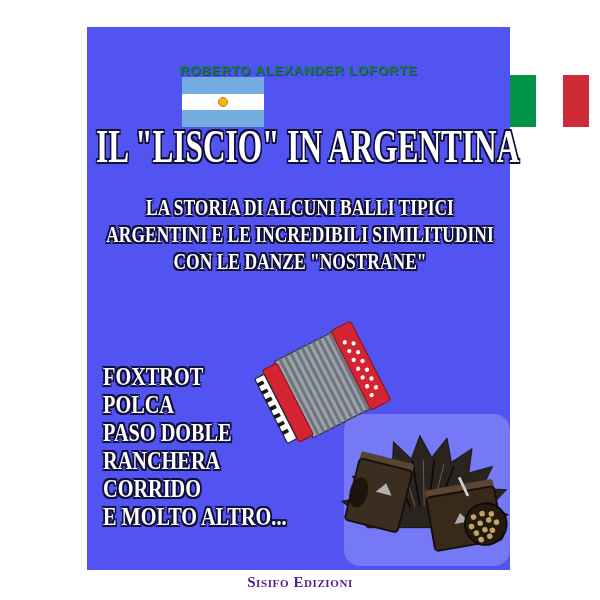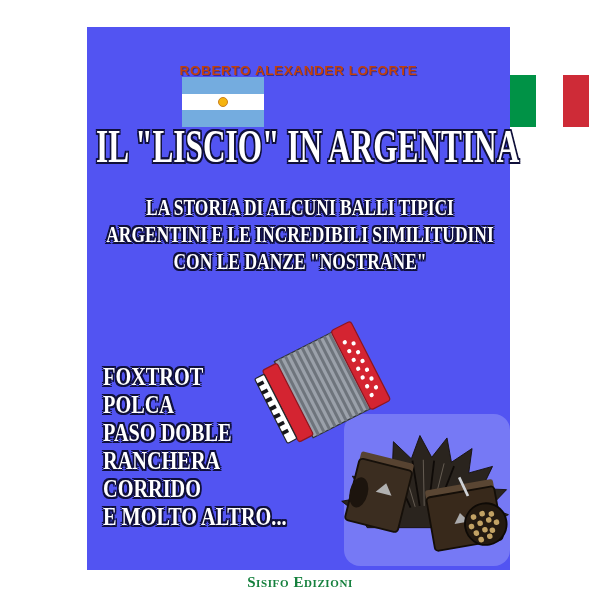--- a/index.html
+++ b/index.html
@@ -13,21 +13,21 @@
   .flag-ar .s1,.flag-ar .s3{flex:1;background:#74acdf;}
   .flag-ar .s2{flex:1;background:#ffffff;position:relative;}
   .flag-ar .sun{position:absolute;left:50%;top:50%;width:10px;height:10px;margin:-5px 0 0 -5px;
         border-radius:50%;background:#f6b40e;border:1.5px solid #c97f1e;box-sizing:border-box;}
   .flag-it{left:423px;top:48px;width:79px;height:52px;flex-direction:row;}
   .flag-it .g{flex:1;background:#009246;}
   .flag-it .w{flex:1;background:#ffffff;}
   .flag-it .r{flex:1;background:#ce2b37;}
 
   .author{position:absolute;left:87px;top:63px;width:423px;text-align:center;
-        font-size:13.5px;font-weight:bold;letter-spacing:.6px;color:#c2410c;
+        font-size:13.5px;font-weight:bold;letter-spacing:.6px;color:#15803d;
         text-shadow:1px 1px 0 #2f2f9e;}
 
   .outlined{color:#ffffff;font-family:"Liberation Serif",serif;font-weight:bold;
         text-shadow:-2px -2px 0 #10103a,2px -2px 0 #10103a,-2px 2px 0 #10103a,2px 2px 0 #10103a,
         -2px 0 0 #10103a,2px 0 0 #10103a,0 -2px 0 #10103a,0 2px 0 #10103a;}
 
   .title{position:absolute;left:0;top:120px;width:600px;text-align:center;font-size:46px;
         white-space:nowrap;transform:scaleX(.68);transform-origin:50% 50%;}
   .subtitle{position:absolute;left:0;top:194px;width:600px;text-align:center;font-size:23px;
         line-height:27px;transform:scaleX(.76);transform-origin:50% 50%;}
@@ -41,21 +41,21 @@
   .band-bg{position:absolute;left:344px;top:414px;width:166px;height:152px;
         border-radius:16px;background:rgba(226,231,255,.25);}
   .bandoneon{position:absolute;left:340px;top:420px;width:172px;height:142px;}
 
   .logo-box{position:absolute;left:342px;top:542px;width:131px;height:43px;background:#1c3e72;
         border-radius:8px 16px 8px 26px;display:flex;align-items:center;justify-content:center;}
   .logo-box span{color:#ffffff;font-weight:bold;font-size:21px;letter-spacing:.5px;}
 
   .publisher{position:absolute;left:0;top:574px;width:600px;text-align:center;
         font-family:"Liberation Serif",serif;font-variant:small-caps;font-weight:bold;
-        font-size:15px;color:#15803d;letter-spacing:.6px;}
+        font-size:15px;color:#4c1d95;letter-spacing:.6px;}
 </style>
 </head>
 <body>
 
 <div class="page">
   <div class="cover">
 
     <div class="flag flag-ar">
       <div class="s1"></div>
       <div class="s2">

